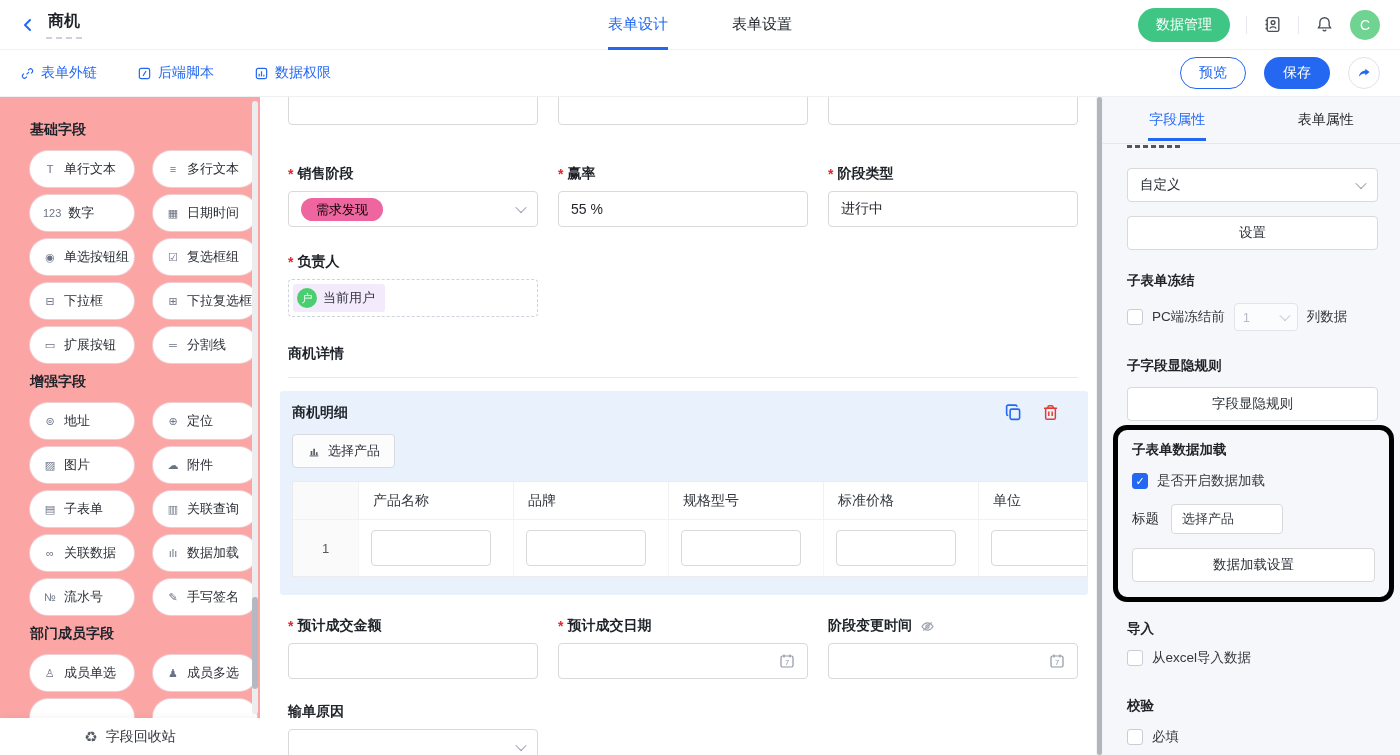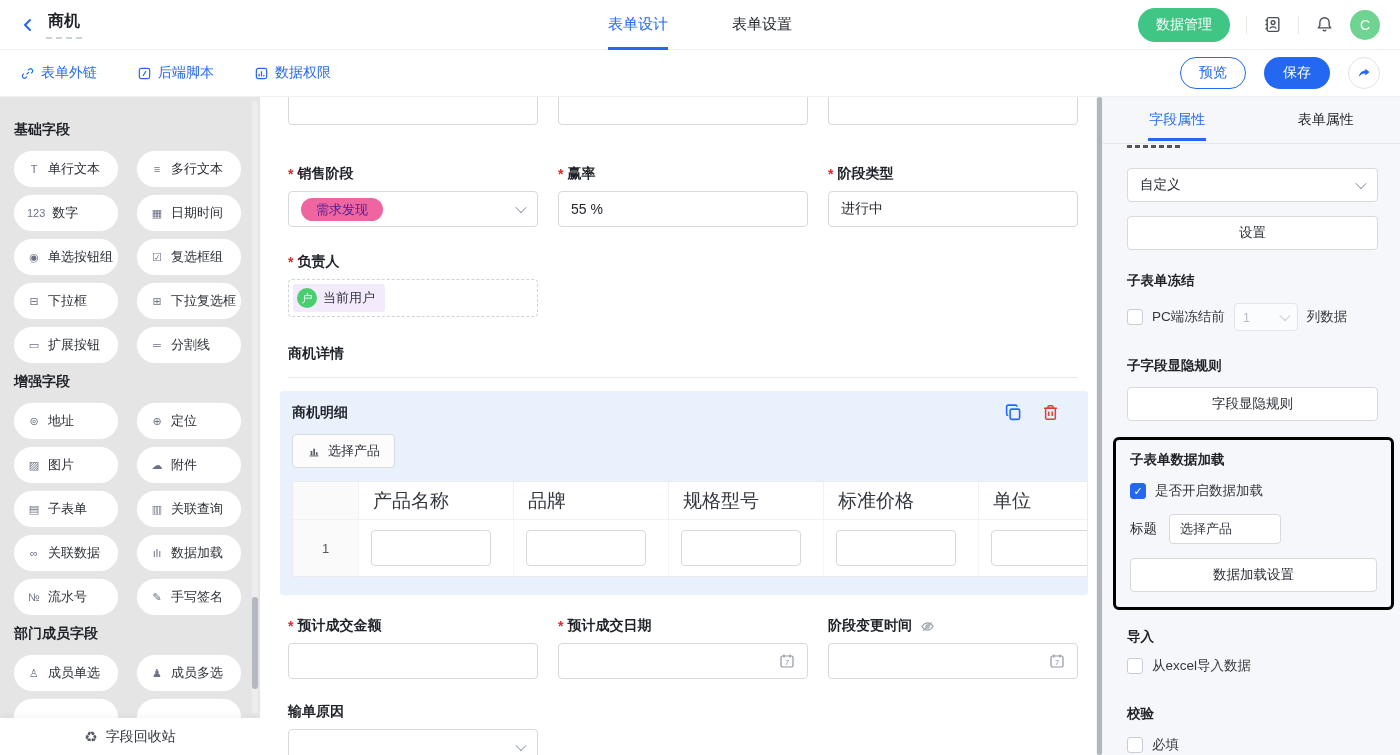--- a/index.html
+++ b/index.html
@@ -24,54 +24,54 @@
   .tb-link{display:flex;align-items:center;gap:6px;color:#2468f2;font-size:14px;margin-right:40px;cursor:pointer;}
   .toolbar-right{margin-left:auto;display:flex;align-items:center;gap:18px;}
   .btn-preview{border:1px solid #2468f2;color:#2468f2;background:#fff;border-radius:16px;padding:6px 18px;font-size:14px;cursor:pointer;}
   .btn-save{border:none;background:#2468f2;color:#fff;border-radius:16px;padding:7px 19px;font-size:14px;cursor:pointer;}
   .share-circle{width:32px;height:32px;border-radius:50%;border:1px solid #dfe3ec;display:flex;align-items:center;justify-content:center;cursor:pointer;background:#fff;}
 
   
   .main{display:flex;height:658px;}
 
   
-  .sidebar{width:260px;background:#e5e5e5;padding:14px 14px 0 14px;position:relative;overflow:hidden;flex:none;}
+  .sidebar{width:260px;background:#fca5a5;padding:14px 14px 0 30px;position:relative;overflow:hidden;flex:none;}
   .sb-title{font-size:14px;font-weight:700;margin:10px 0 12px;}
   .sb-grid{display:grid;grid-template-columns:104px 104px;column-gap:19px;row-gap:8px;}
   .pill{height:36px;background:#fff;border-radius:18px;display:flex;align-items:center;padding-left:13px;gap:7px;font-size:13px;color:#2b2f36;cursor:grab;box-shadow:0 0 0 1px rgba(230,232,238,.6);}
   .pill .pic{font-size:11px;color:#6b7385;min-width:14px;text-align:center;}
   .recycle-bar{position:absolute;left:0;bottom:0;width:260px;height:37px;background:#fff;display:flex;align-items:center;justify-content:center;gap:8px;font-size:14px;color:#33373e;cursor:pointer;box-shadow:0 -2px 6px rgba(0,0,0,.04);}
   .sb-track{position:absolute;right:2px;top:4px;bottom:41px;width:6px;background:#ededf0;border-radius:3px;}
   .sb-thumb{position:absolute;right:2px;top:500px;height:92px;width:6px;background:#b4b8c0;border-radius:3px;cursor:pointer;}
 
   
   .canvas{flex:1;background:#fff;padding:0 0 0 28px;overflow:hidden;position:relative;}
   .fields-row{display:flex;gap:20px;}
   .cut-row{margin-top:-16px;}
   .field{width:250px;}
   .field-label{font-size:14px;font-weight:700;display:flex;align-items:center;gap:4px;}
   .star{color:#e2262b;font-weight:700;}
   .input{margin-top:8px;height:36px;border:1px solid #d9d9d9;border-radius:4px;background:#fff;display:flex;align-items:center;padding:0 12px;font-size:14px;color:#1f2329;position:relative;cursor:text;}
   .input .chev{margin-left:auto;}
   .chev{width:8px;height:8px;border-right:1.5px solid #98a0ac;border-bottom:1.5px solid #98a0ac;transform:rotate(45deg) translate(-1px,-1px);flex:none;}
-  .tag-pink{background:#ef659f;color:#4c1d95;font-size:13px;padding:5px 15px;border-radius:14px;line-height:1;}
+  .tag-pink{background:#ef659f;color:#000000;font-size:13px;padding:5px 15px;border-radius:14px;line-height:1;}
   .owner-box{margin-top:8px;width:250px;height:38px;border:1px dashed #cfd3db;border-radius:4px;display:flex;align-items:center;padding:0 4px;}
   .owner-tag{background:#f3eafc;border-radius:3px;display:inline-flex;align-items:center;gap:6px;padding:4px 10px 4px 4px;font-size:13px;color:#33373e;}
   .owner-av{width:20px;height:20px;border-radius:50%;background:#49cf70;color:#fff;font-size:11px;display:flex;align-items:center;justify-content:center;}
   .section-title{font-size:14px;font-weight:700;margin-top:28px;}
   .section-divider{border:none;border-top:1px solid #e8eaee;margin-top:14px;width:790px;}
 
   .subform{margin-left:-8px;margin-top:13px;width:808px;background:#e9f1fc;border-radius:3px;padding:12px 28px 18px 12px;position:relative;}
   .subform-head{display:flex;align-items:center;}
   .subform-title{font-size:14px;font-weight:700;}
   .subform-icons{margin-left:auto;display:flex;gap:18px;align-items:center;}
   .btn-select-product{margin-top:12px;display:inline-flex;align-items:center;gap:7px;background:#fcfcfd;border:1px solid #d8dadf;border-radius:4px;padding:7px 14px;font-size:13px;color:#2b2f36;cursor:pointer;}
   .sf-table{margin-top:13px;background:#fff;border:1px solid #ebebee;overflow:hidden;width:796px;}
   .sf-hrow,.sf-brow{display:flex;}
-  .sf-hcell{height:38px;display:flex;align-items:center;padding-left:14px;font-size:19px;color:#33373e;border-right:1px solid #f1f1f3;border-bottom:1px solid #f1f1f3;flex:none;background:#fff;}
+  .sf-hcell{height:38px;display:flex;align-items:center;padding-left:14px;font-size:14px;color:#33373e;border-right:1px solid #f1f1f3;border-bottom:1px solid #f1f1f3;flex:none;background:#fff;}
   .sf-bcell{height:56px;display:flex;align-items:center;padding-left:12px;border-right:1px solid #f6f6f8;flex:none;background:#fff;}
   .sf-num{background:#fafafa!important;justify-content:center;padding-left:0!important;color:#55585f;font-size:13px;}
   .cell-input{width:calc(100% - 22px);height:36px;border:1px solid #d9d9d9;border-radius:4px;background:#fff;}
   .cal-ic{margin-left:auto;display:flex;}
 
   
   .mid-scroll{width:7px;background:#f2f3f5;position:relative;flex:none;}
   .mid-thumb{position:absolute;top:0;left:1px;width:5px;height:100%;background:#b2b5bc;border-radius:3px;}
 
   
@@ -84,21 +84,21 @@
   .panel-body{padding:10px 22px 0 24px;}
   .p-select{height:34px;background:#fff;border:1px solid #d9d9d9;border-radius:4px;display:flex;align-items:center;padding:0 12px;font-size:13.5px;cursor:pointer;margin-top:10px;}
   .p-select .chev{margin-left:auto;}
   .p-btn{margin-top:14px;height:34px;background:#fff;border:1px solid #d9d9d9;border-radius:4px;display:flex;align-items:center;justify-content:center;font-size:13.5px;color:#2b2f36;cursor:pointer;}
   .p-h{font-size:13.5px;font-weight:700;margin-top:22px;}
   .cb-row{display:flex;align-items:center;gap:9px;margin-top:13px;font-size:13.5px;color:#33373e;}
   .cb{width:16px;height:16px;border:1px solid #c8cdd7;border-radius:3px;background:#fff;flex:none;cursor:pointer;}
   .cb.checked{background:#2468f2;border-color:#2468f2;color:#fff;display:flex;align-items:center;justify-content:center;font-size:11px;line-height:1;}
   .mini-select{width:64px;height:28px;background:#fbfcfd;border:1px solid #e1e4ea;border-radius:4px;display:flex;align-items:center;padding:0 8px;font-size:13px;color:#b6bcc8;cursor:not-allowed;}
   .mini-select .chev{margin-left:auto;border-color:#c6cbd4;}
-  .red-box{margin:16px -16px 0 -14px;border:3px solid #000000;border-radius:6px;padding:11px 14px 15px;}
+  .red-box{margin:4px -16px 0 -14px;border:5px solid #000000;border-radius:14px;padding:11px 14px 15px;}
   .red-box .p-h{margin-top:0;}
   .title-row{display:flex;align-items:center;gap:12px;margin-top:14px;font-size:13.5px;}
   .title-input{width:112px;height:30px;border:1px solid #d9d9d9;border-radius:4px;background:#fff;display:flex;align-items:center;padding:0 10px;font-size:13px;color:#33373e;cursor:text;}
   svg{display:block;}
 </style>
 </head>
 <body>
 
 <div class="app-header">
   <span class="back">

